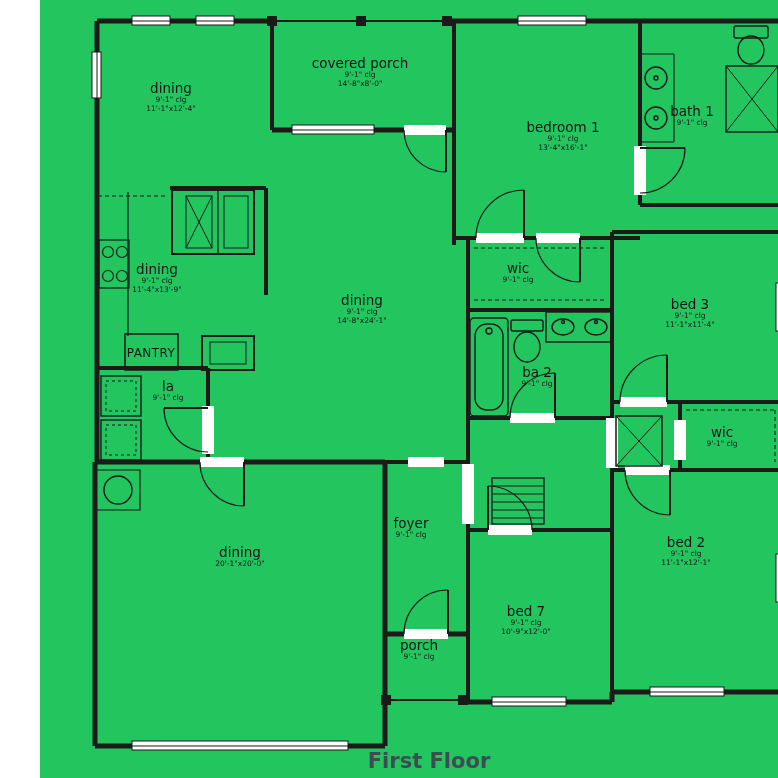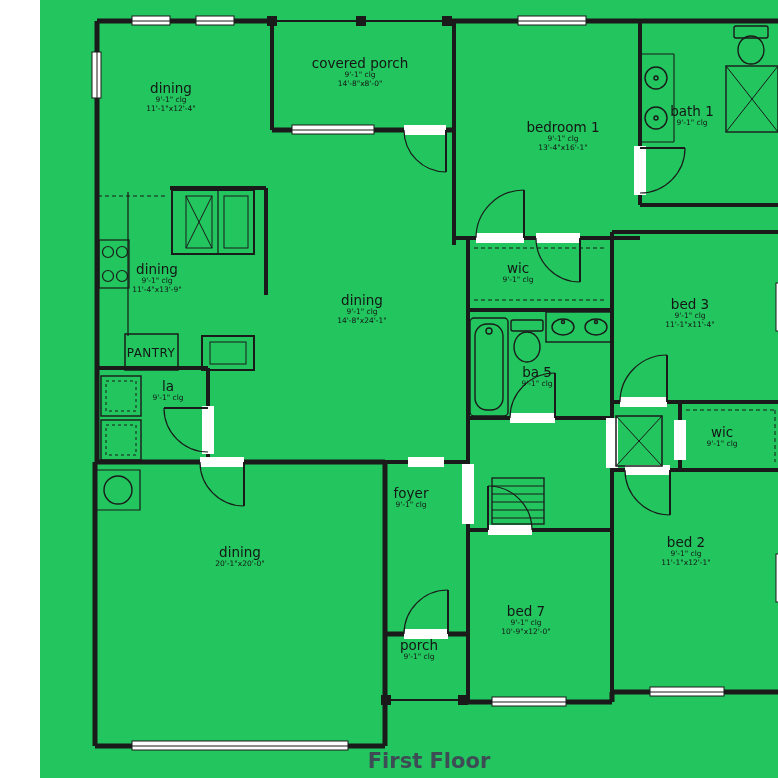--- a/index.html
+++ b/index.html
@@ -291,40 +291,40 @@
     <div class="rname">wic</div>
     <div class="rclg">9'-1" clg</div>
     <div class="rdims"></div>
   </div>
   <div class="room-label" style="left:650px;top:313px">
     <div class="rname">bed 3</div>
     <div class="rclg">9'-1" clg</div>
     <div class="rdims">11'-1"x11'-4"</div>
   </div>
   <div class="room-label" style="left:497px;top:377px">
-    <div class="rname">ba 5</div>
+    <div class="rname">ba 2</div>
     <div class="rclg">9'-1" clg</div>
     <div class="rdims"></div>
   </div>
   <div class="room-label" style="left:128px;top:391px">
     <div class="rname">la</div>
     <div class="rclg">9'-1" clg</div>
     <div class="rdims"></div>
   </div>
   <div class="room-label" style="left:682px;top:437px">
     <div class="rname">wic</div>
     <div class="rclg">9'-1" clg</div>
     <div class="rdims"></div>
   </div>
   <div class="room-label" style="left:200px;top:557px">
     <div class="rname">dining</div>
     <div class="rclg"></div>
     <div class="rdims">20'-1"x20'-0"</div>
   </div>
-  <div class="room-label" style="left:371px;top:498px">
+  <div class="room-label" style="left:371px;top:528px">
     <div class="rname">foyer</div>
     <div class="rclg">9'-1" clg</div>
     <div class="rdims"></div>
   </div>
   <div class="room-label" style="left:486px;top:620px">
     <div class="rname">bed 7</div>
     <div class="rclg">9'-1" clg</div>
     <div class="rdims">10'-9"x12'-0"</div>
   </div>
   <div class="room-label" style="left:646px;top:551px">

